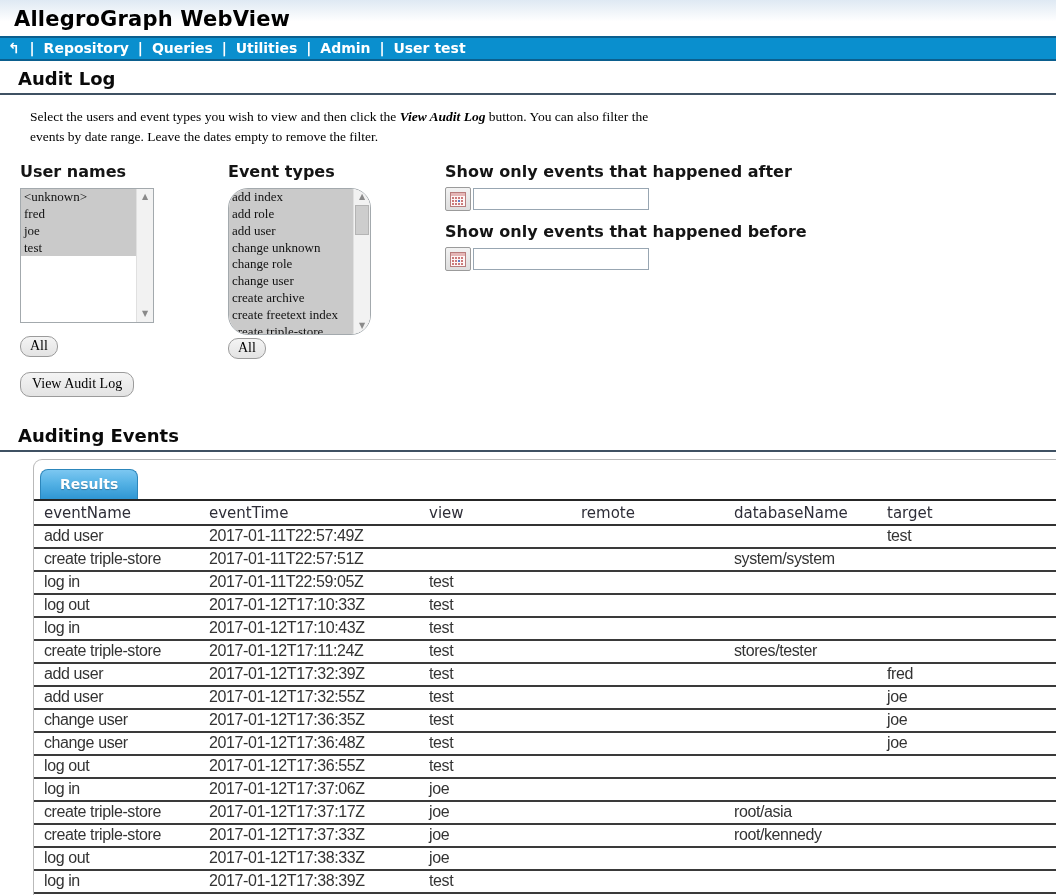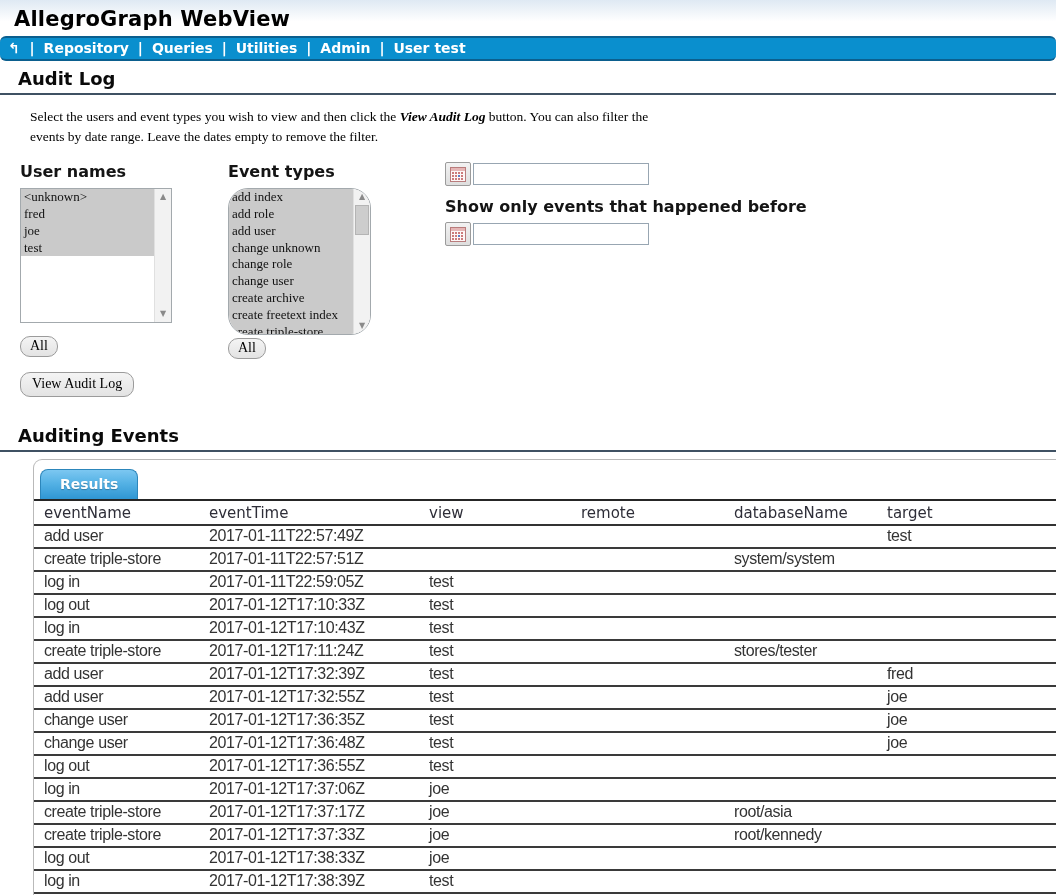--- a/index.html
+++ b/index.html
@@ -14,21 +14,20 @@
   .app-title { font-size: 21px; font-weight: bold; color: #000; letter-spacing: 0.2px; }
 
   
   .main-nav {
     background: #0a8fce;
     border-top: 2px solid #0b5f8e;
     border-bottom: 2px solid #0b5f8e;
     padding: 2px 8px 3px 8px;
     color: #fff; font-weight: bold; font-size: 14px;
     white-space: nowrap;
-    border-radius: 6px;
   }
   .main-nav a { color: #fff; text-decoration: none; }
   .main-nav .sep { color: #fff; padding: 0 4px; }
   .main-nav .back { font-size: 14px; padding-right: 1px; cursor: pointer; }
 
   
   .section-title {
     font-size: 18px; font-weight: bold; color: #0a0a0a;
     padding: 0 0 4px 18px;
     border-bottom: 2px solid #3f5163;
@@ -48,21 +47,21 @@
   .filters { display: flex; margin: 16px 0 0 20px; }
   .fcol { display: flex; flex-direction: column; align-items: flex-start; }
   .fcol-users { width: 208px; }
   .fcol-events { width: 197px; }
   .flabel { font-size: 16px; font-weight: bold; color: #141414; margin-bottom: 7px; }
 
   .listbox {
     border: 1px solid #a3a9ad; background: #fff;
     display: flex; overflow: hidden;
   }
-  .lb-users { width: 152px; height: 135px; }
+  .lb-users { width: 134px; height: 135px; }
   .lb-events { width: 143px; height: 147px; border-radius: 20px; }
   .lb-options { flex: 1; overflow: hidden; font-family: "Liberation Serif", "DejaVu Serif", serif; font-size: 13px; }
   .lb-options .option { padding: 0 3px; line-height: 16.8px; white-space: nowrap; cursor: default; }
   .lb-options .option.sel { background: #cacaca; }
   .lb-scroll { width: 17px; background: #f2f2f2; border-left: 1px solid #e0e0e0;
                display: flex; flex-direction: column; justify-content: space-between; }
   .lb-scroll .arrow {
     height: 16px; font-size: 8px; color: #8a8a8a; text-align: center; line-height: 16px;
     background: #f2f2f2; cursor: pointer; user-select: none;
   }
@@ -186,20 +185,21 @@
         <div class="mid">
             <div class="thumb"></div>
           </div>
         <div class="arrow">▼</div>
       </div>
     </div>
     <button class="small-btn all-events">All</button>
   </div>
 
   <div class="fcol fcol-dates">
+    <div class="date-label">Show only events that happened after</div>
     <div class="date-row">
       <button class="cal-btn">
         <svg width="16" height="15" viewBox="0 0 16 15">
           <rect x="0.5" y="0.5" width="15" height="14" fill="#fdf6f6" stroke="#b97c7c"></rect>
           <rect x="1" y="1" width="14" height="3" fill="#e5b6b6"></rect>
           <g fill="#cc7a7a">
             <rect x="2" y="5" width="2" height="2"></rect>
               <rect x="5" y="5" width="2" height="2"></rect>
               <rect x="8" y="5" width="2" height="2"></rect>
               <rect x="11" y="5" width="2" height="2"></rect>

